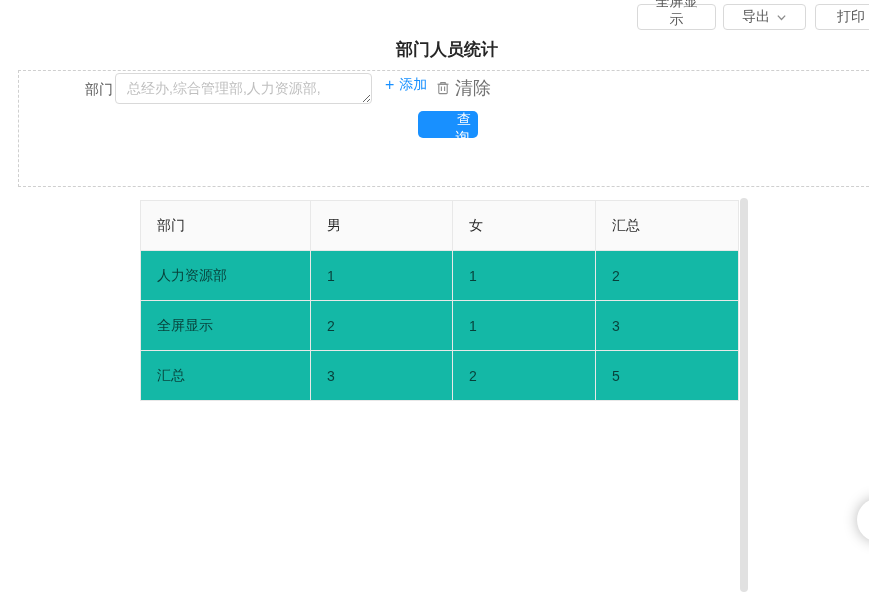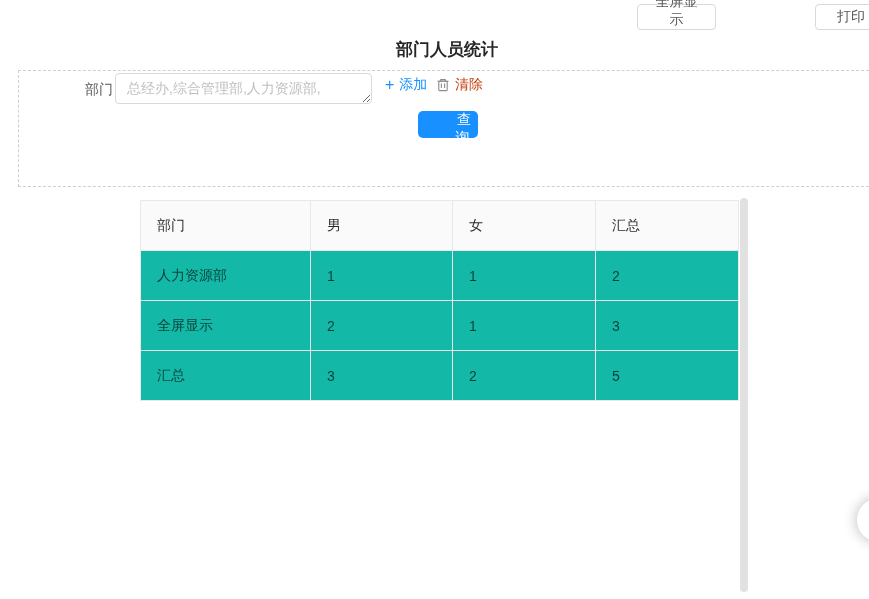--- a/index.html
+++ b/index.html
@@ -92,22 +92,22 @@
     align-items: center;
     gap: 5px;
     cursor: pointer;
     white-space: nowrap;
   }
   .add-link .plus { font-size: 16px; line-height: 16px; }
   .clear-link {
     position: absolute;
     left: 436px;
     top: 76px;
-    font-size: 14px;
-    color: #c2410c;
+    font-size: 18px;
+    color: #737373;
     display: flex;
     align-items: center;
     gap: 5px;
     cursor: pointer;
     white-space: nowrap;
   }
   .trash-icon svg { display: block; }
   .query-btn {
     position: absolute;
     left: 418px;
@@ -178,20 +178,28 @@
     box-shadow: 0 0 14px rgba(0,0,0,0.28);
   }
 </style>
 </head>
 <body>
 
 <div class="page">
 
   <button class="toolbar-btn btn-fullscreen">
     <span>全屏显示</span>
+  </button>
+  <button class="toolbar-btn btn-export">
+    <span>导出</span>
+    <span class="chevron-down">
+      <svg width="11" height="11" viewBox="0 0 12 12">
+          <polyline points="2,4 6,8.2 10,4" fill="none" stroke="#8c8c8c" stroke-width="1.4"></polyline>
+        </svg>
+    </span>
   </button>
   <button class="toolbar-btn btn-print">
     <span>打印</span>
   </button>
 
   <div class="page-title">部门人员统计</div>
 
   <div class="filter-panel"></div>
   <div class="filter-label">部门</div>
   <textarea class="dept-textarea" placeholder="总经办,综合管理部,人力资源部," style=""></textarea>

